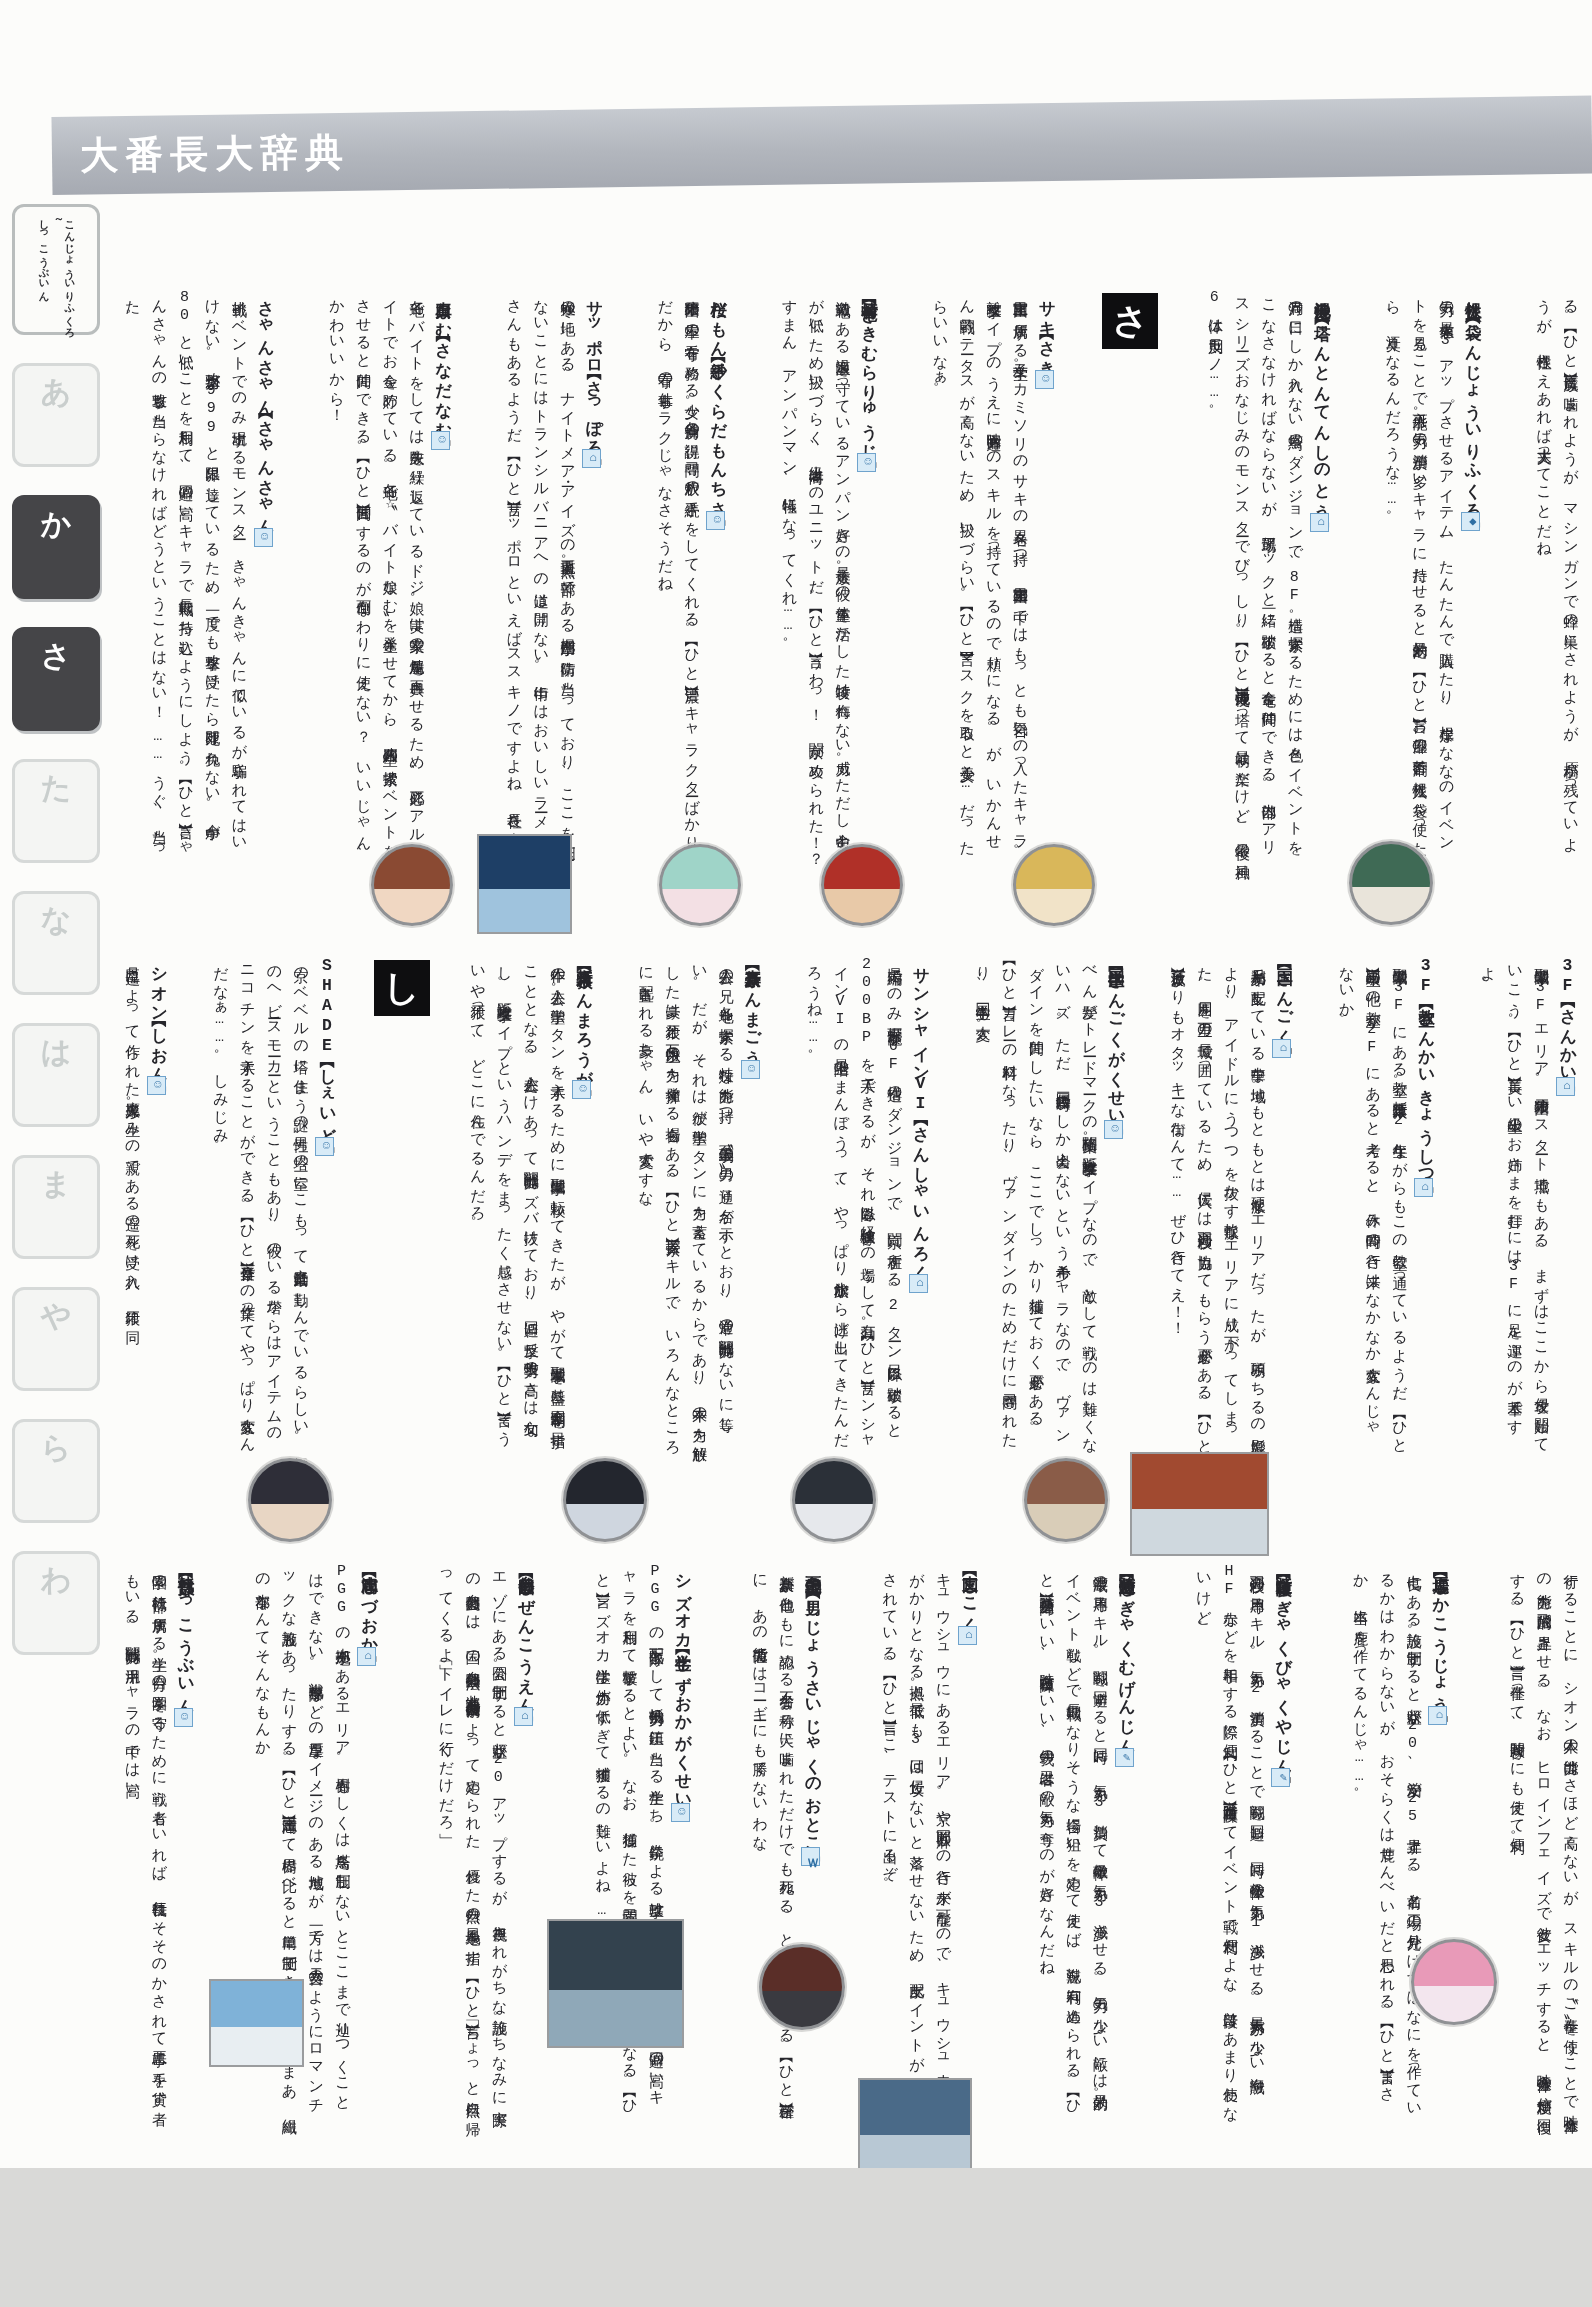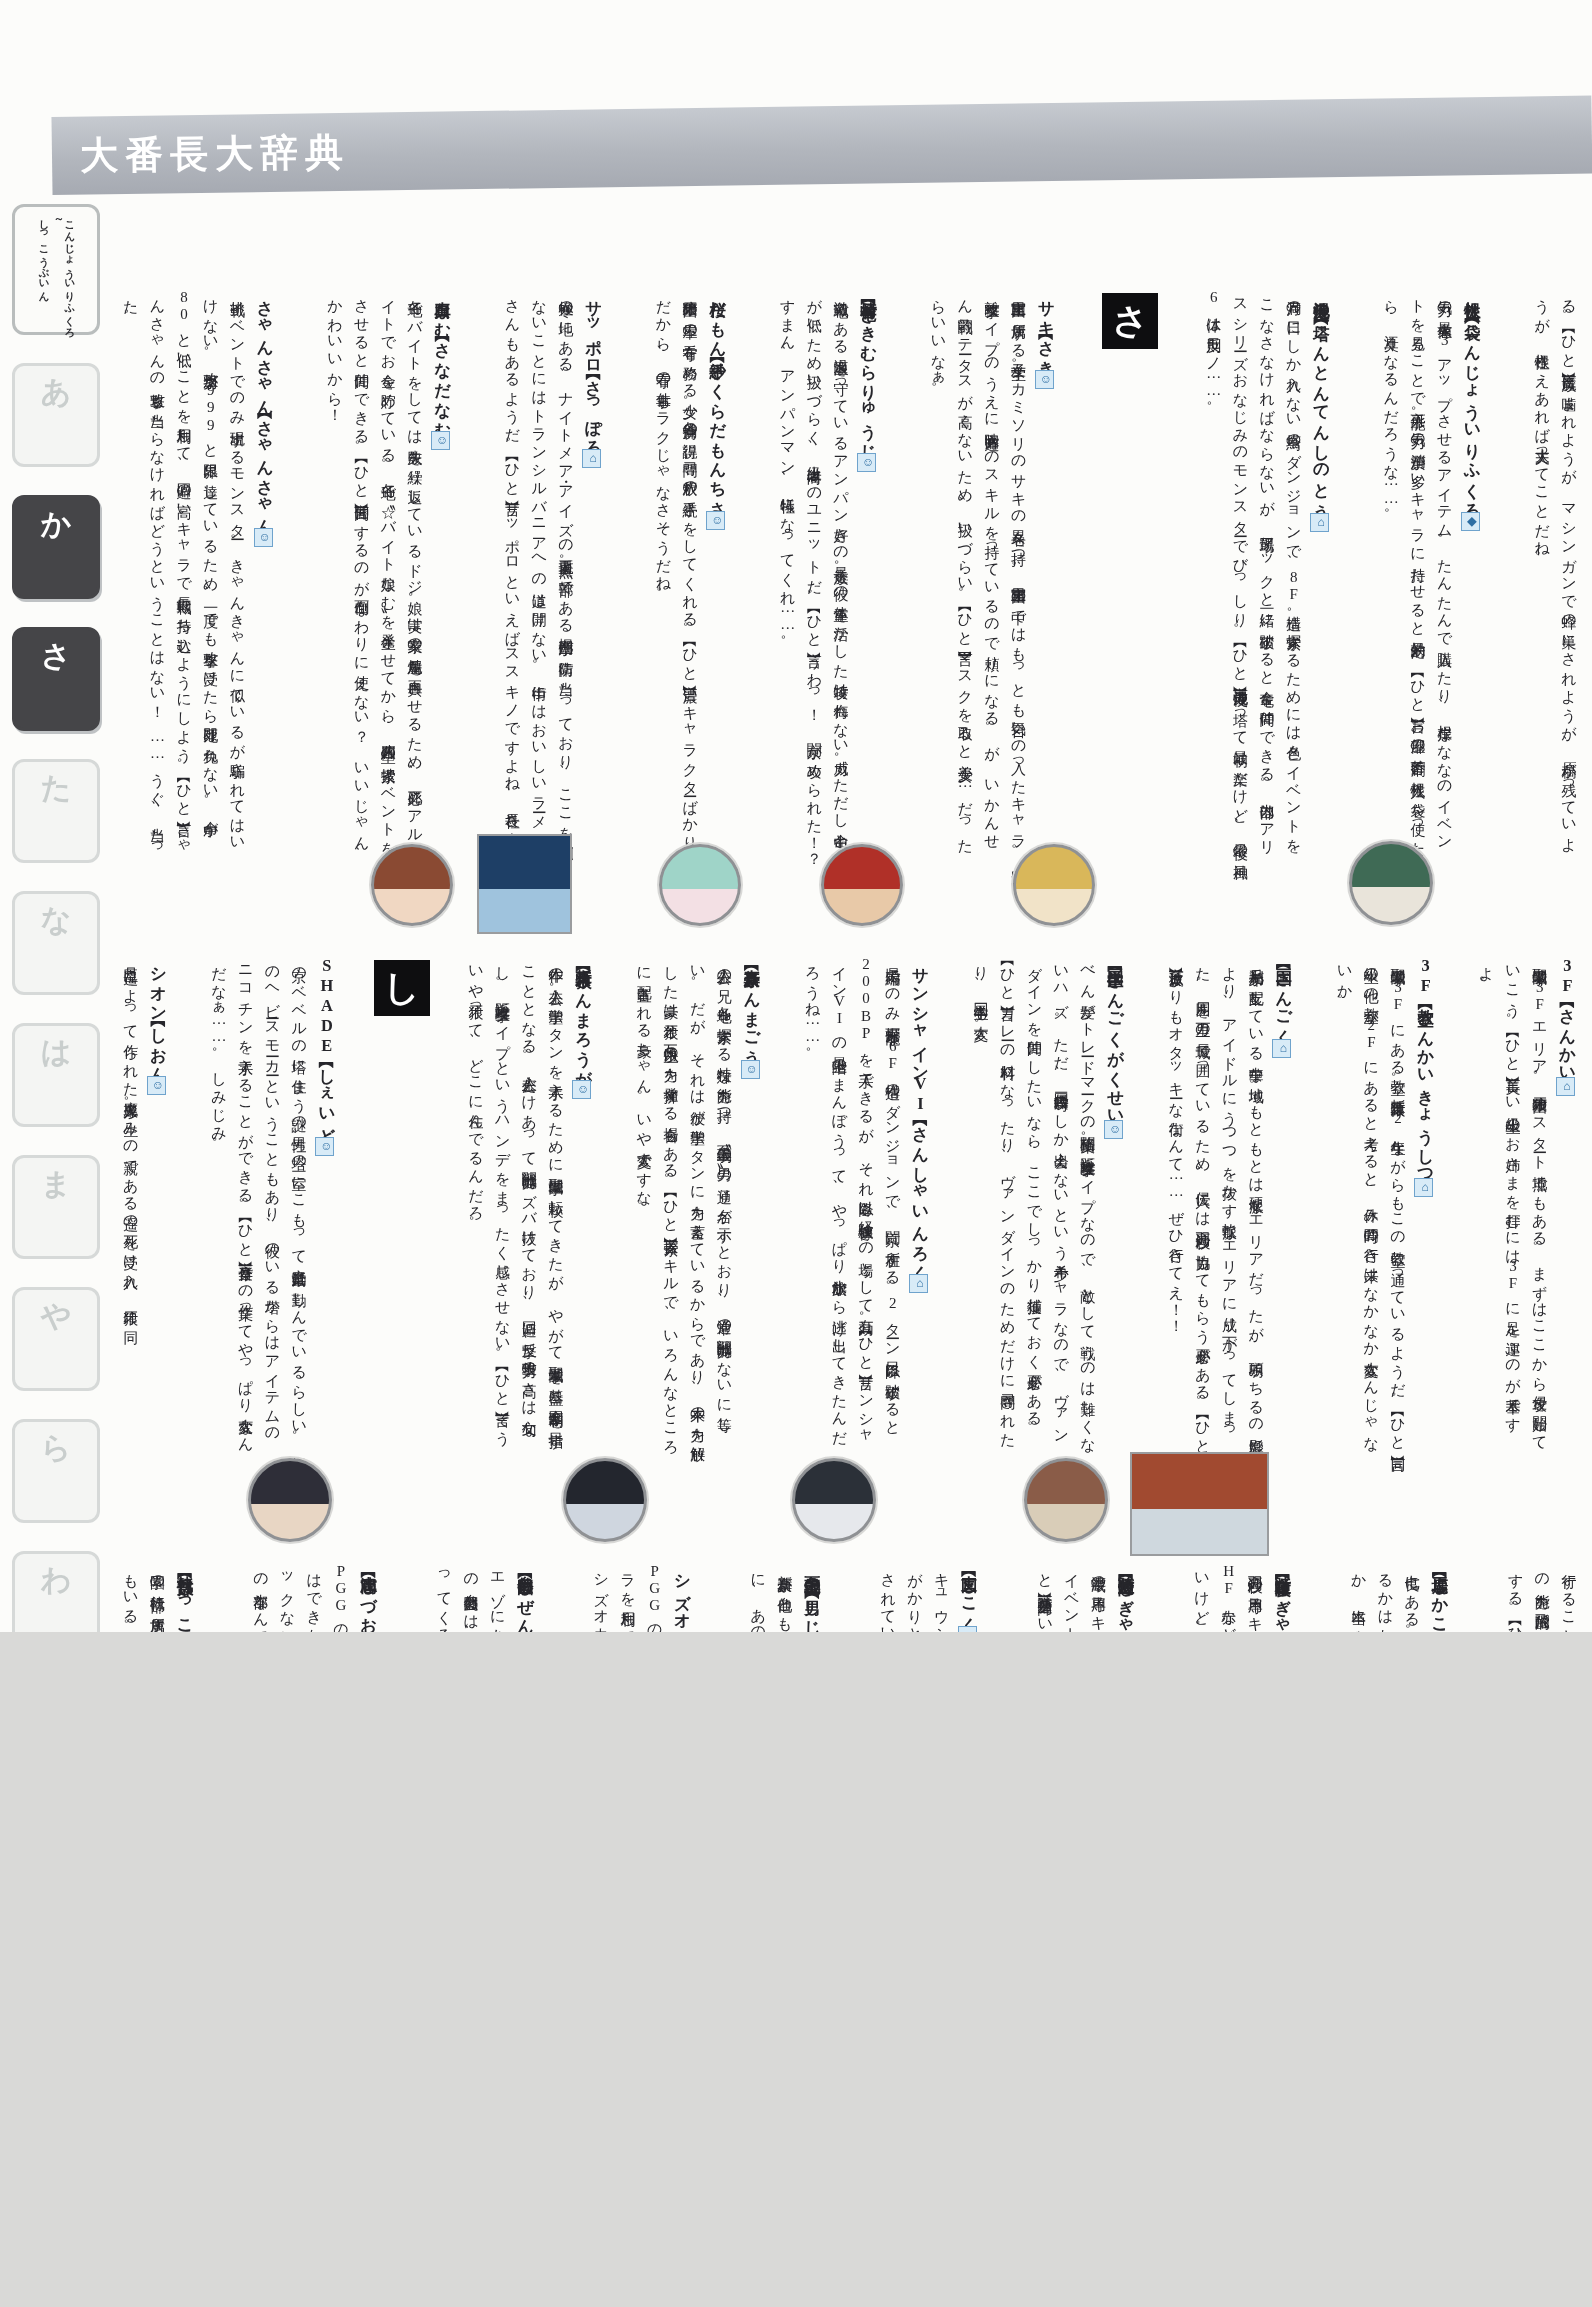--- a/index.html
+++ b/index.html
@@ -1,17 +1,17 @@
 <!DOCTYPE html>
 <html><head>
 <meta charset="utf-8">
 <style>
   html,body{margin:0;padding:0;background:#d9d9d7;}
-  .page{position:relative;width:1592px;height:1632px;margin:0 auto;background:#fcfcfa;
-        font-family:Liberation Serif, serif;color:#26262b;overflow:hidden;}
+  .page{position:relative;width:1592px;height:2168px;margin:0 auto;background:#fcfcfa;
+        font-family:Liberation Mono, monospace;color:#26262b;overflow:hidden;}
   
   .header-bar{position:absolute;left:52px;top:117px;width:1540px;height:78px;
       background:linear-gradient(180deg,#c6cad0 0%,#b2b6bd 55%,#a6aab2 100%);
       transform:rotate(-0.8deg);transform-origin:left center;display:flex;align-items:center;}
   .header-bar .ttl{color:#ffffff;font-size:38px;font-weight:bold;padding-left:28px;letter-spacing:7px;}
   
   .sidebar{position:absolute;left:12px;top:204px;width:92px;}
   .range-tab{box-sizing:border-box;width:88px;height:131px;border:3px solid #b9bdbd;border-radius:12px;
       background:#fbfbf9;display:flex;flex-direction:row-reverse;justify-content:center;padding-top:6px;}
   .range-tab span{writing-mode:vertical-rl;text-orientation:upright;font-size:10.4px;line-height:1.05;

